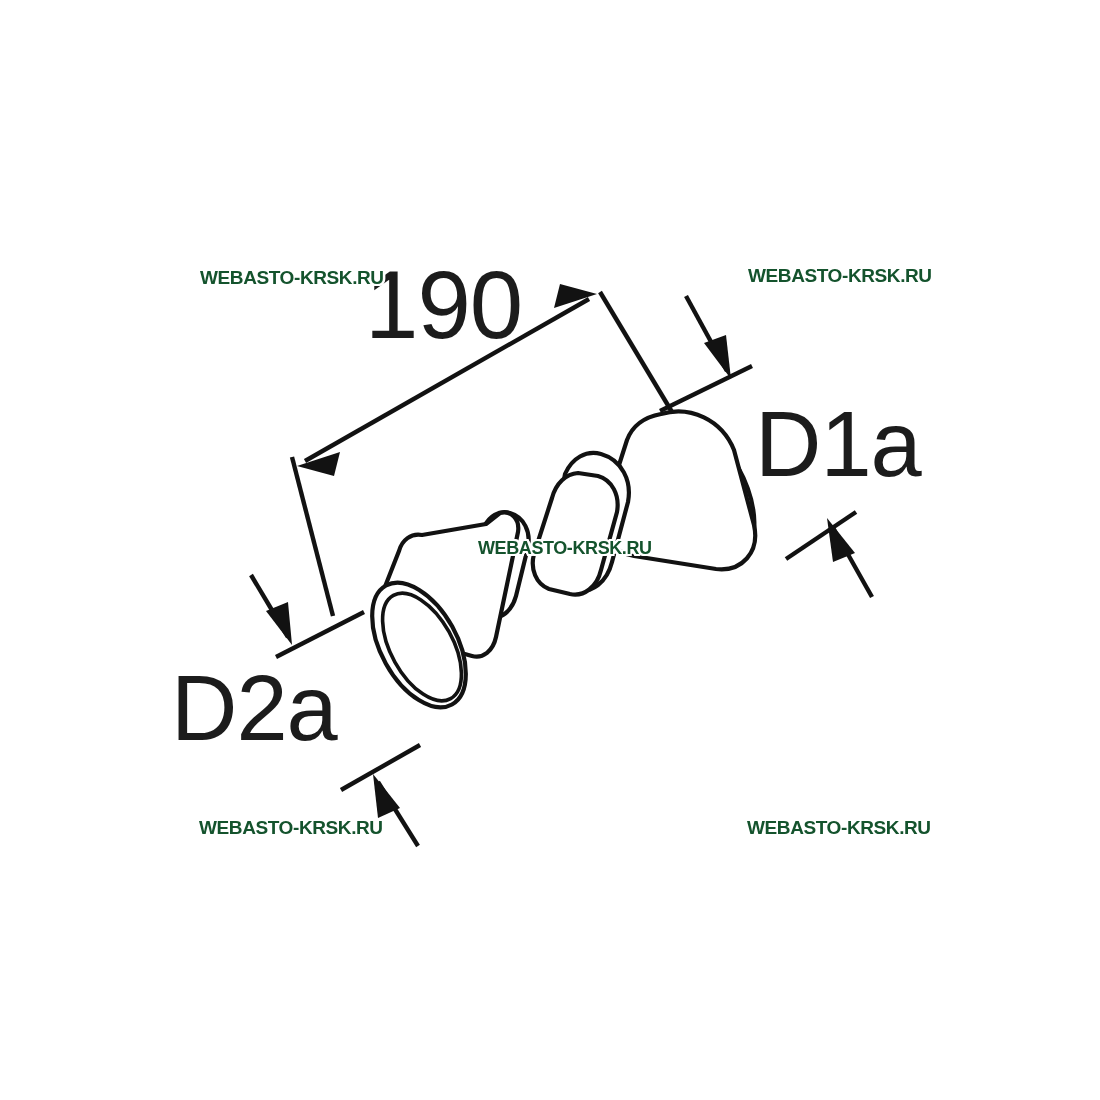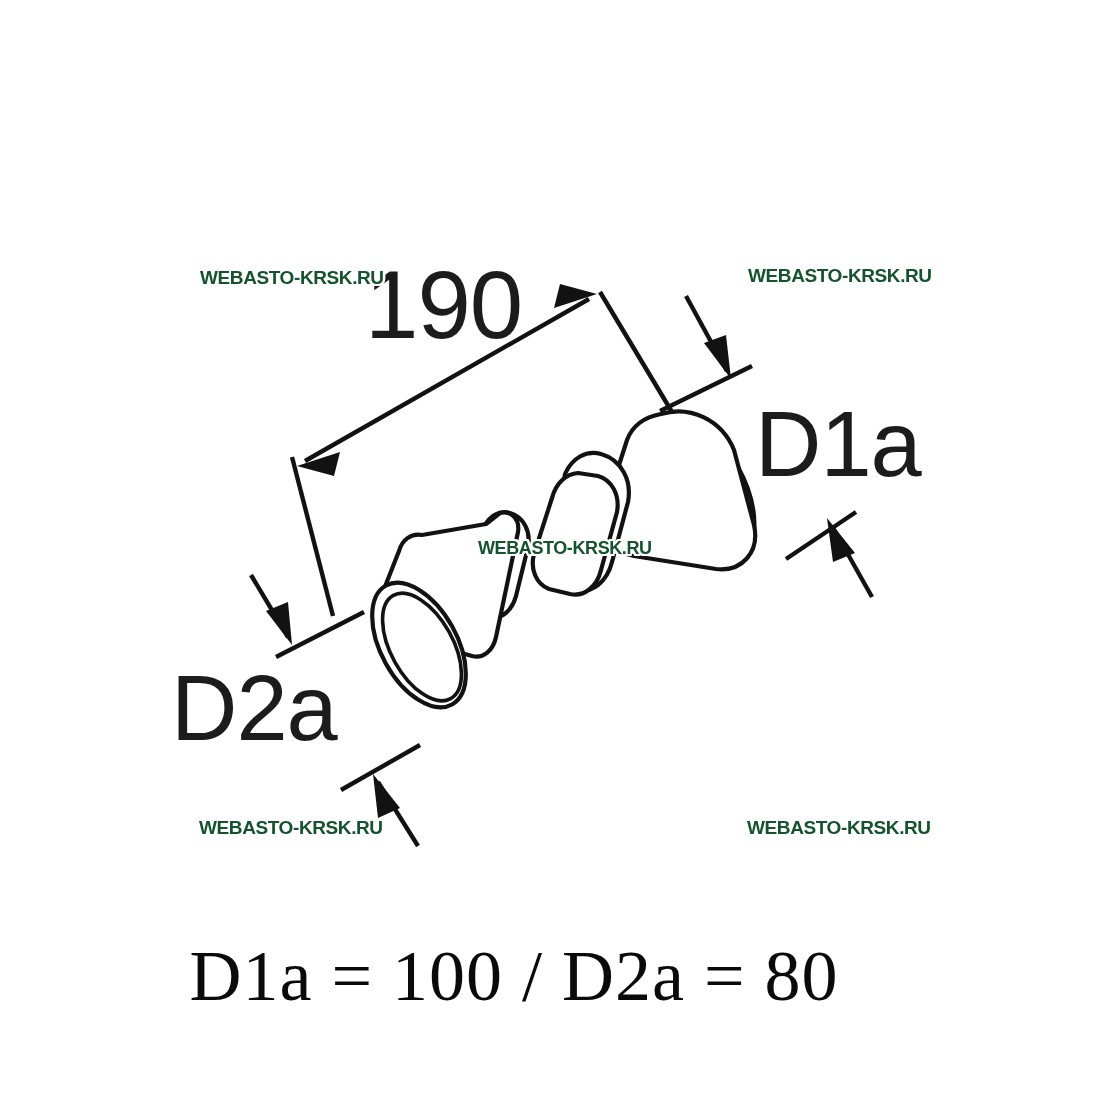--- a/index.html
+++ b/index.html
@@ -230,15 +230,14 @@
   <div class="watermark" style="left:197px; top:266px;">WEBASTO-KRSK.RU</div>
 
   <div class="watermark" style="left:745px; top:264px;">WEBASTO-KRSK.RU</div>
 
   <div class="watermark wm-center" style="left:475px; top:537px;">WEBASTO-KRSK.RU</div>
 
   <div class="watermark" style="left:196px; top:816px;">WEBASTO-KRSK.RU</div>
 
   <div class="watermark" style="left:744px; top:816px;">WEBASTO-KRSK.RU</div>
 
-  <div id="caption">D1a = 100 / D2a = 80</div>
 
 </div>
 
 </body></html>

